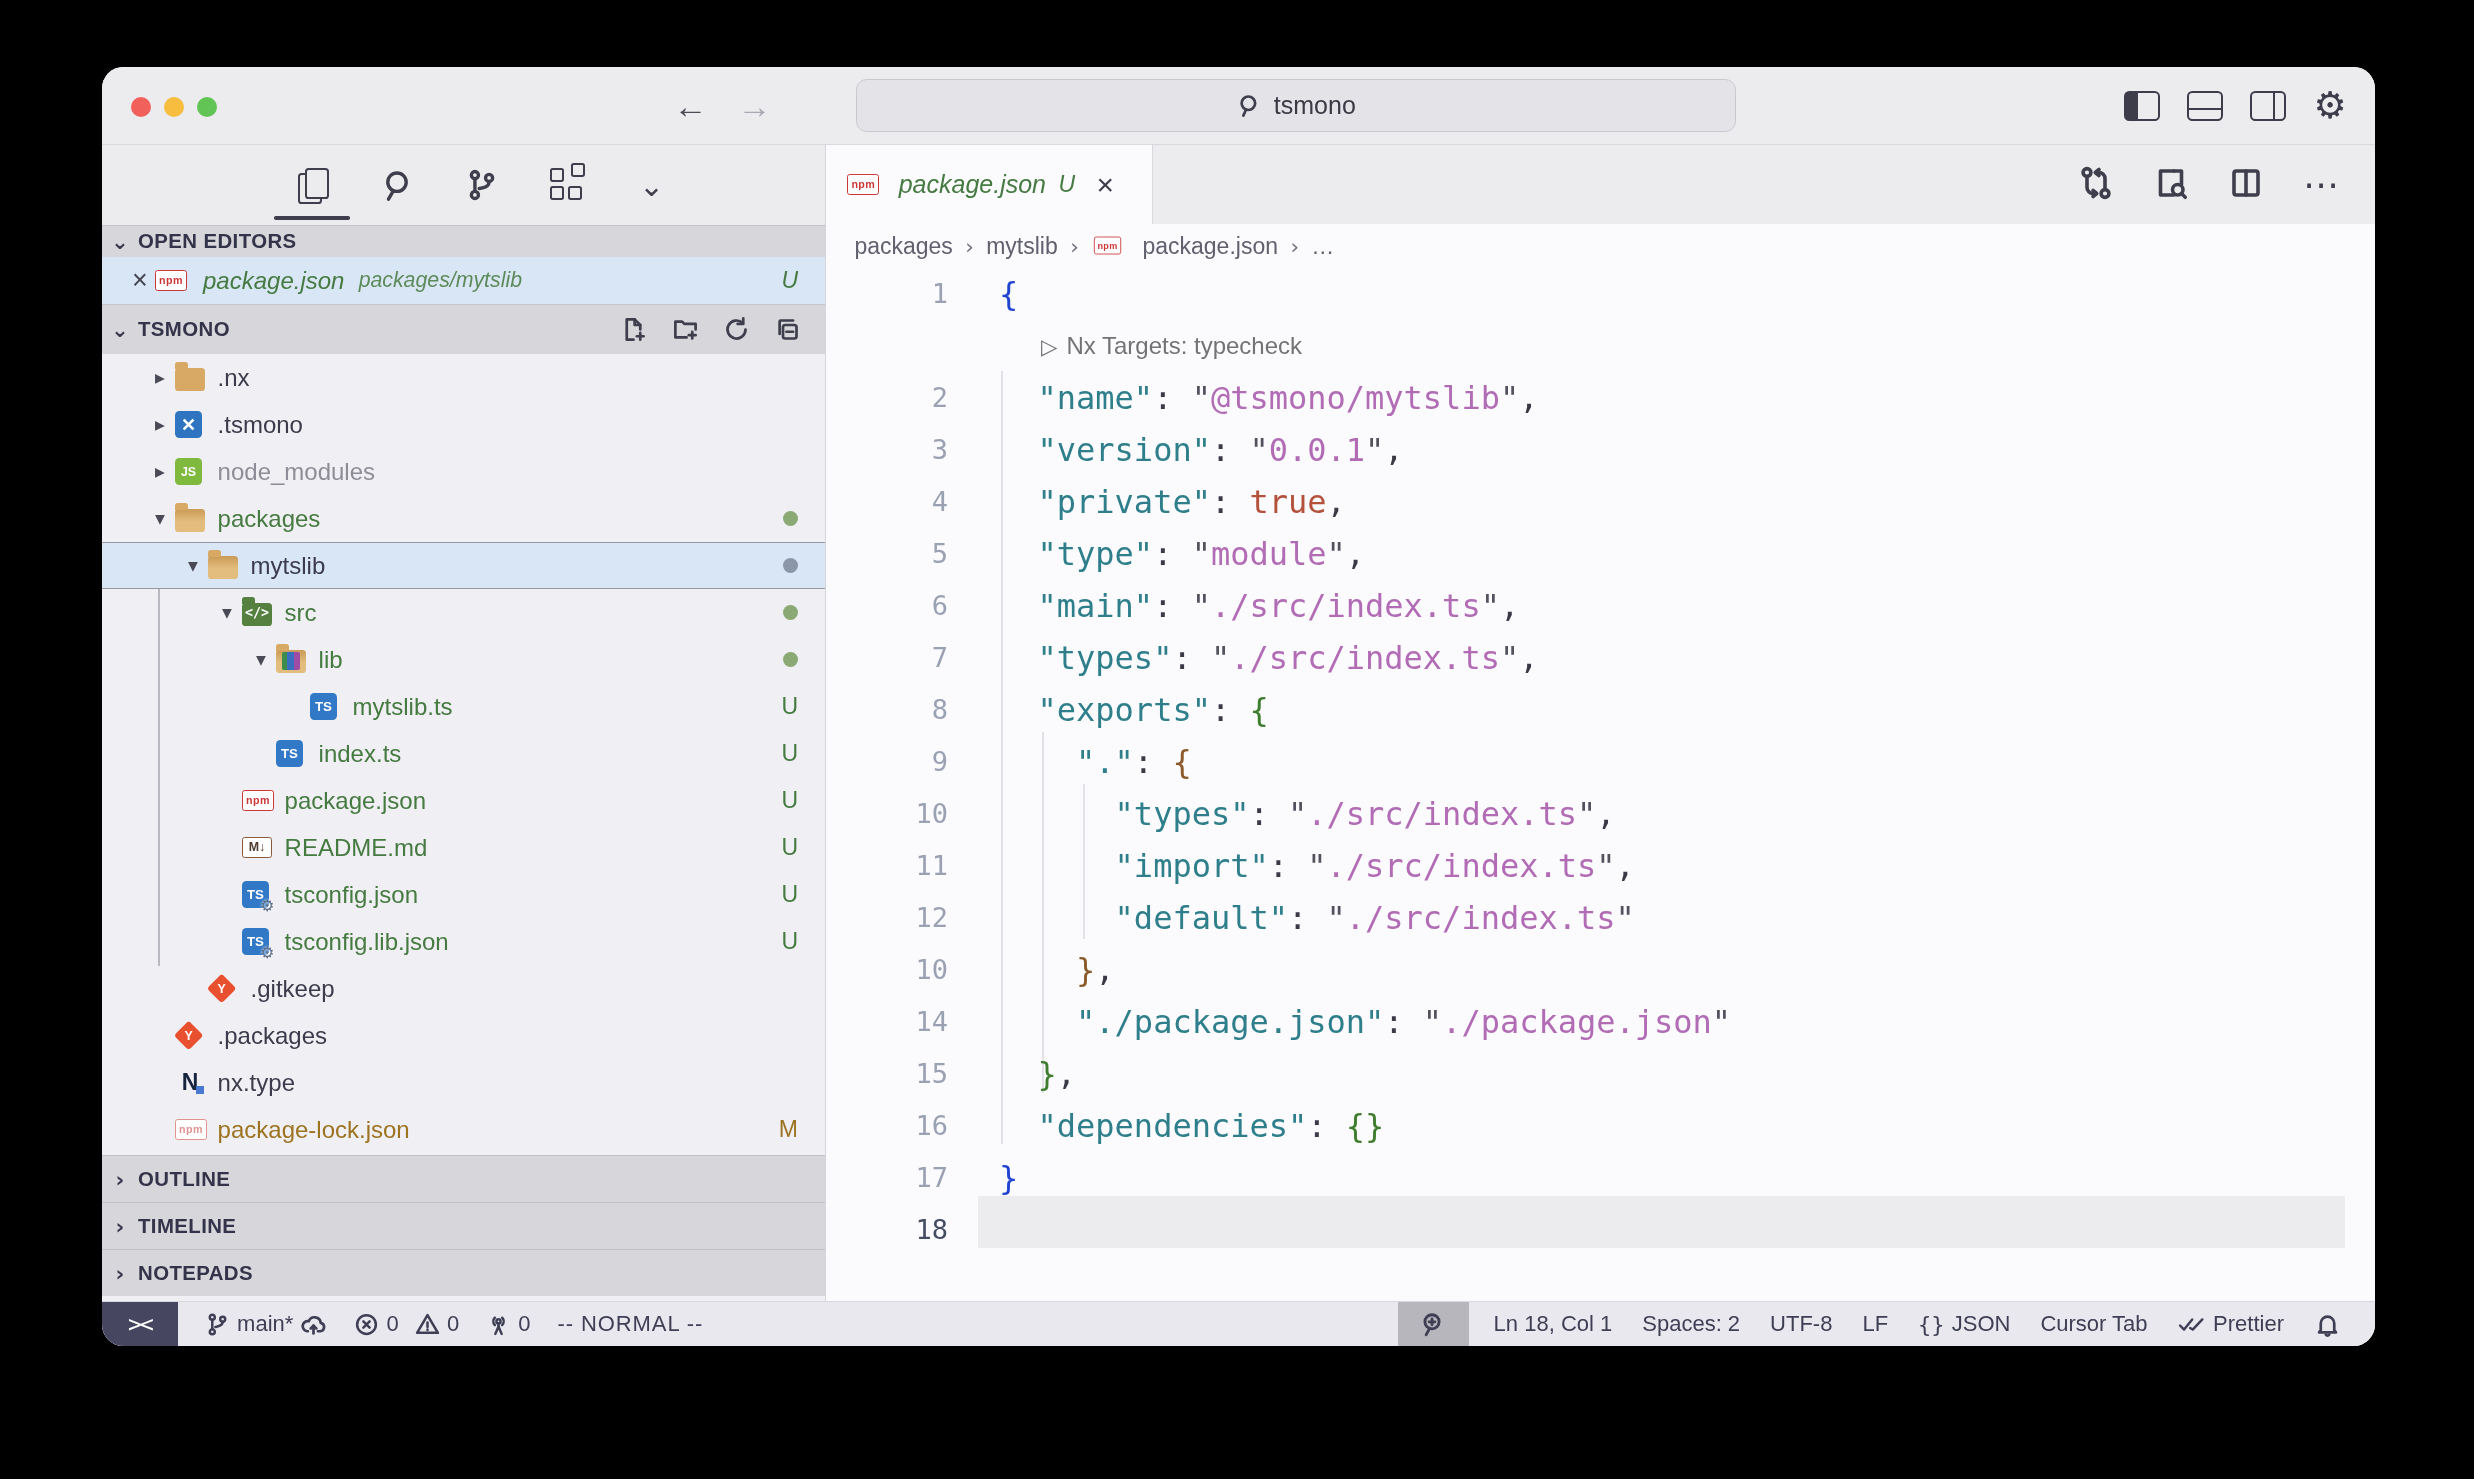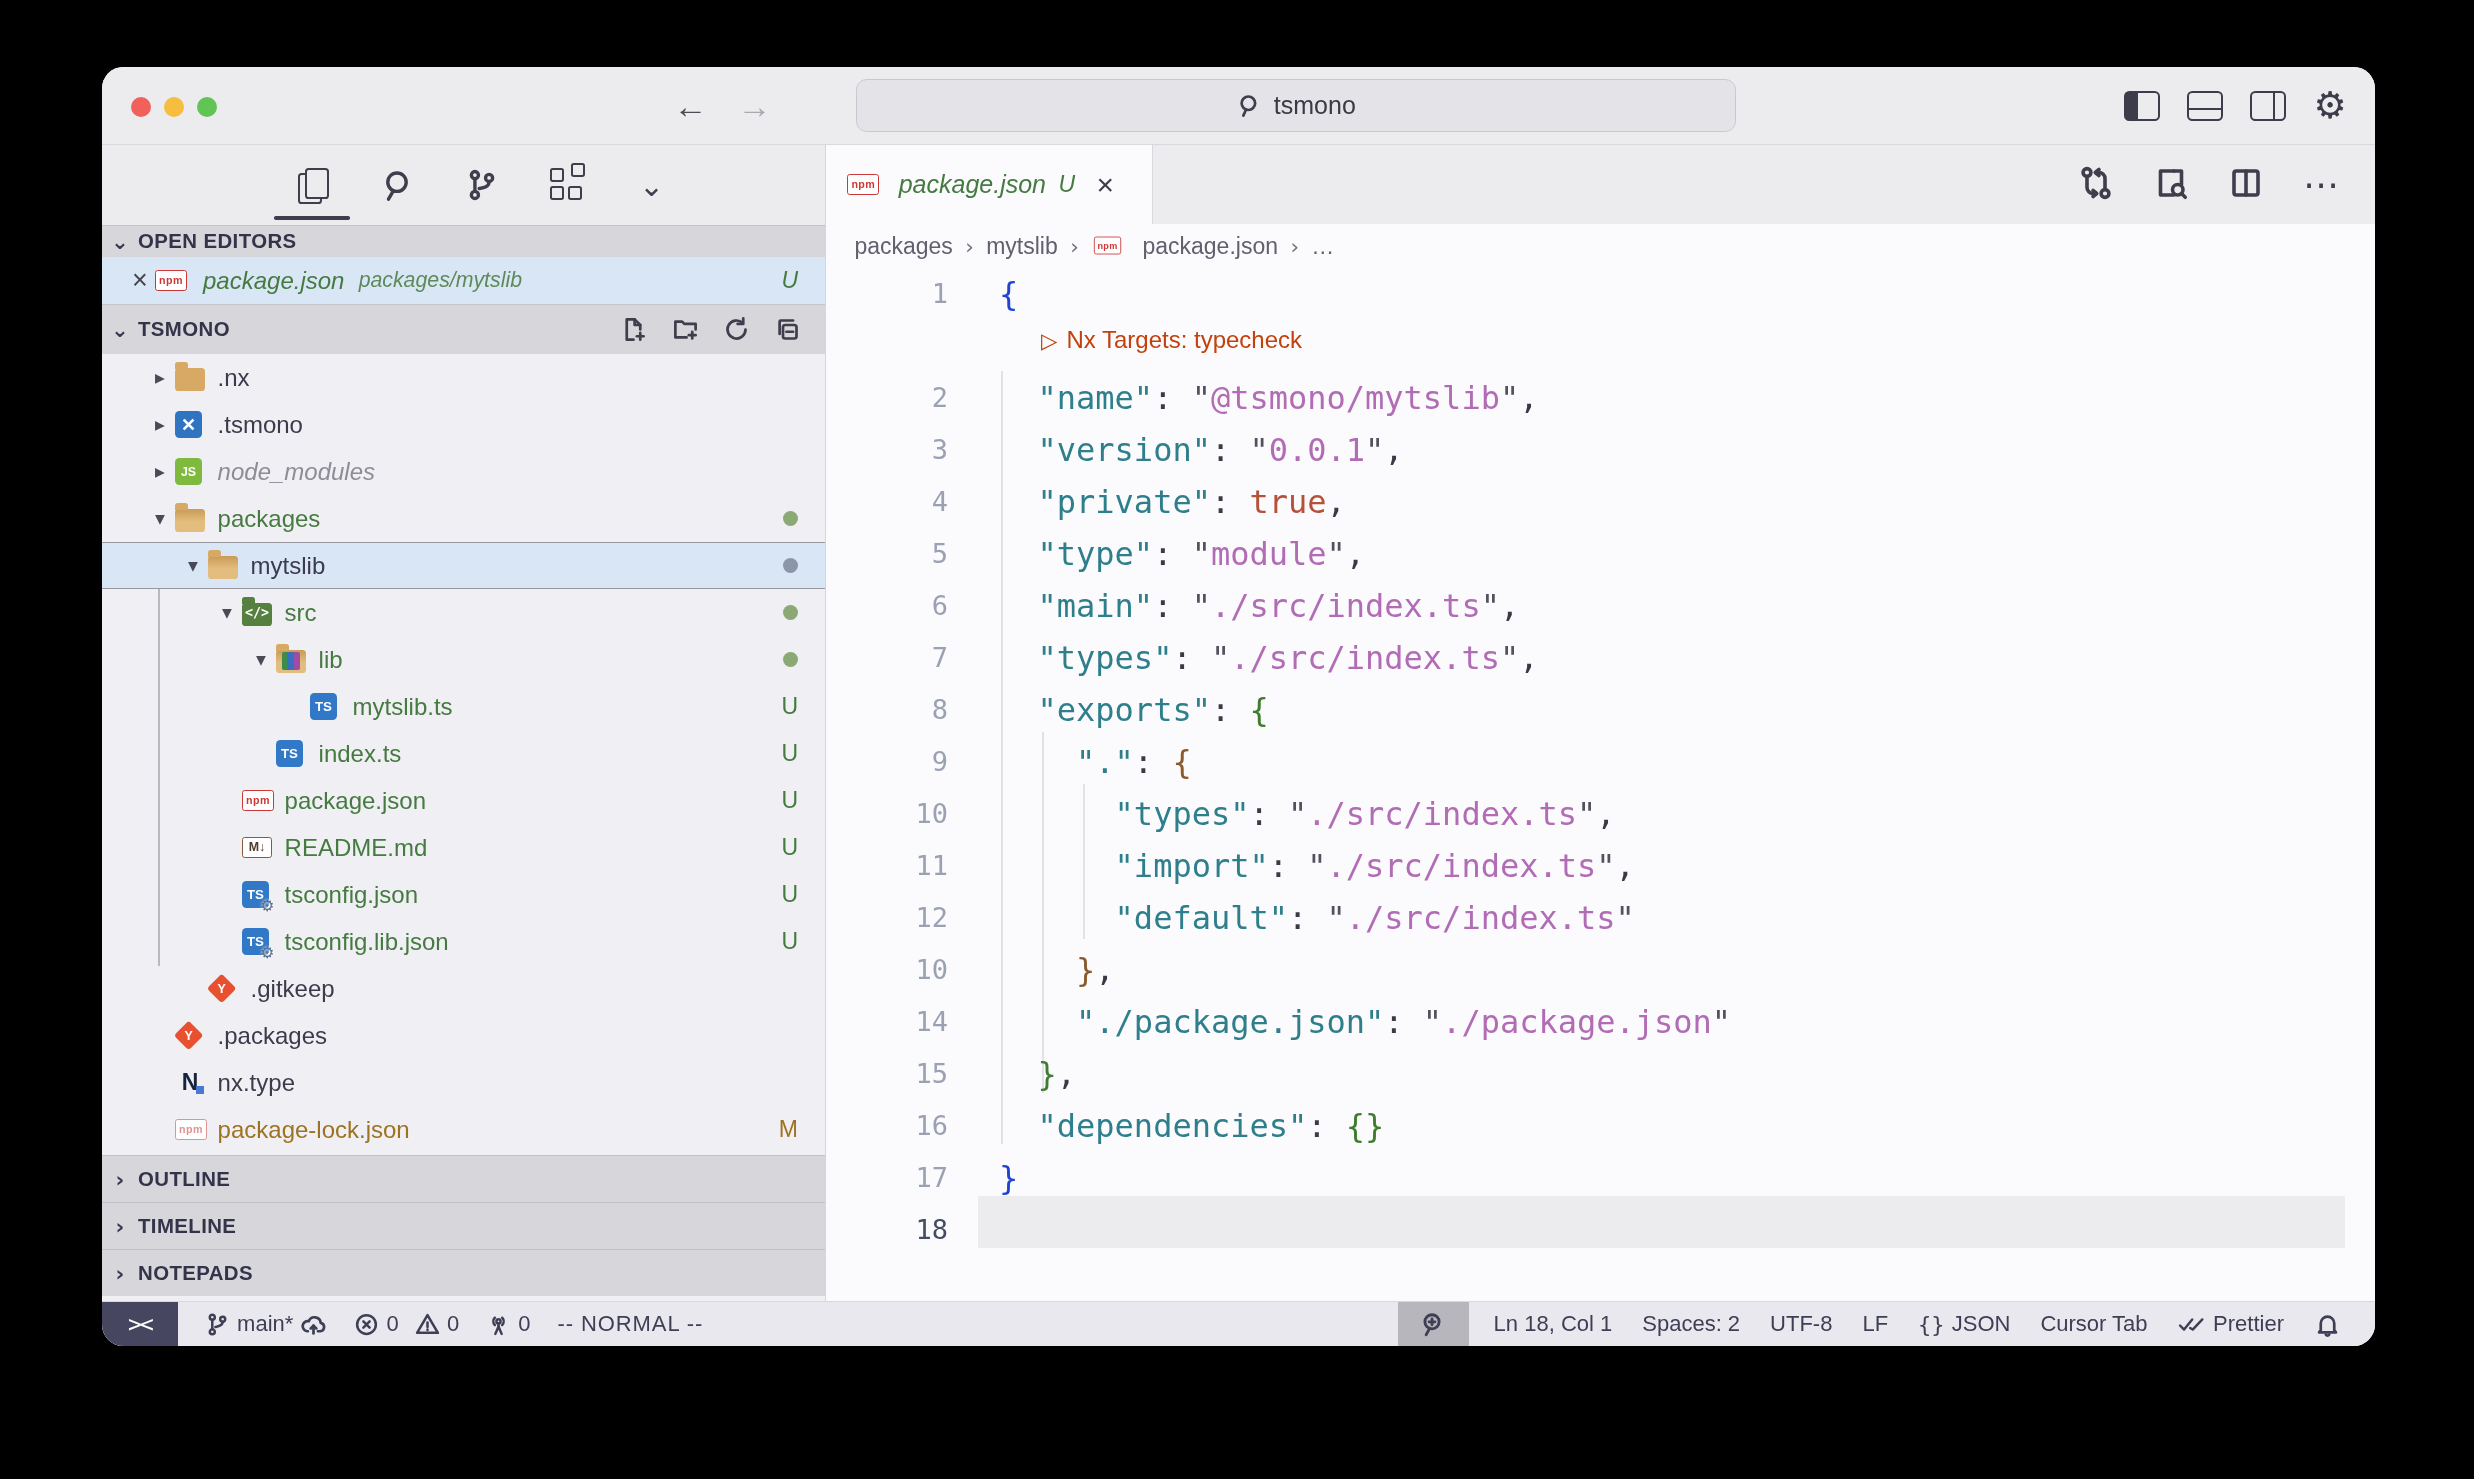--- a/index.html
+++ b/index.html
@@ -47,21 +47,21 @@
   .oe-name{font-style:italic;color:#457a41;font-size:24px;margin-left:9px;}
   .oe-desc{font-style:italic;color:#5d8a59;font-size:21.3px;margin-left:14.2px;}
   .oe-badge{margin-left:auto;margin-right:27px;color:#457a41;font-size:23px;font-style:italic;}
   #tree{position:absolute;left:0;top:209px;width:100%;}
   .trow{position:relative;width:100%;height:47px;display:flex;align-items:center;font-size:24px;color:#3b3b4c;}
   .trow.selected{background:#d8e6f6;border-top:1.8px solid #96969e;border-bottom:1.8px solid #96969e;}
   .t-chev{width:30px;flex:0 0 auto;text-align:center;font-size:19.6px;color:#4a4a57;font-family:"DejaVu Sans",sans-serif;}
   .t-ico{width:39px;flex:0 0 auto;display:flex;align-items:center;}
   .t-label{margin-left:3.6px;white-space:nowrap;}
   .t-badge{margin-left:auto;margin-right:27px;font-size:23px;}
-  .c-green{color:#457a41;} .c-dark{color:#3b3b4c;} .c-muted{color:#8d8d97;font-style:italic;} .c-gold{color:#9c7321;}
+  .c-green{color:#457a41;} .c-dark{color:#3b3b4c;} .c-muted{color:#8d8d97;} .c-gold{color:#9c7321;}
   .b-U{color:#457a41;} .b-M{color:#9c7321;}
   .dotbadge{width:15px;height:15px;border-radius:50%;display:block;}
   .dot-green{background:#8aa974;} .dot-grey{background:#8b97a8;}
   #tree-guide{position:absolute;left:56px;width:1.8px;background:#b9b8c0;}
   
   .fold{position:relative;width:30px;height:23px;border-radius:3.6px;background:#d8a964;margin-top:3.6px;}
   .fold::before{content:"";position:absolute;left:0;top:-6.2px;width:13.3px;height:7.1px;background:#d8a964;border-radius:2.7px 2.7px 0 0;}
   .fold.open{background:linear-gradient(180deg,#c99a55 0%,#e3bd7e 55%);}
   .fold.green{background:#55803f;}
   .fold.green::before{background:#55803f;}
@@ -95,21 +95,21 @@
   .bc-npm{transform:scale(.85);}
   
   #codearea{position:absolute;left:0;top:123px;width:100%;height:1033px;font-family:"DejaVu Sans Mono",monospace;}
   #curline{position:absolute;left:152px;top:928px;width:1367px;height:52px;background:#ececee;}
   #gutter{position:absolute;left:0;top:0;width:152px;text-align:right;color:#9aa1b3;font-size:27px;}
   #gutter div{height:52px;line-height:52px;padding-right:30px;}
   #gutter div.cl{color:#454d63;}
   #gutter div.lens-gap{height:52px;}
   #codelines{position:absolute;left:173px;top:0;white-space:pre;font-size:32px;}
   #codelines .line{height:52px;line-height:52px;}
-  #codelens{height:52px;line-height:40px;font-family:"Liberation Sans",sans-serif;font-size:24px;color:#c2410c;padding-left:42px;}
+  #codelens{height:52px;line-height:52px;font-family:"Liberation Sans",sans-serif;font-size:24px;color:#737373;padding-left:42px;}
   #codelens .play{font-size:21.3px;margin-right:9px;font-family:"DejaVu Sans",sans-serif;}
   .tk-k{color:#2e7f8b;} .tk-s{color:#b16cb5;} .tk-q{color:#52525e;} .tk-p{color:#3a3a46;}
   .tk-t{color:#b4513b;} .tk-b1{color:#2144d0;} .tk-b2{color:#3e7d2e;} .tk-b3{color:#8a5a2b;}
   .iguide{position:absolute;width:1.8px;background:#e2e1e7;}
   
   #statusbar{position:absolute;left:0;top:1234px;width:100%;height:45px;background:#e9e8ee;border-top:0.9px solid #d9d8de;display:flex;align-items:center;color:#3e3e55;font-size:22px;}
   #remote{width:76px;height:100%;background:#464660;color:#fff;display:flex;align-items:center;justify-content:center;font-size:23px;letter-spacing:-1.8px;font-family:"DejaVu Sans Mono",monospace;}
   .st-item{display:flex;align-items:center;gap:7.1px;margin-left:27px;white-space:nowrap;}
   .st-right{margin-left:auto;display:flex;align-items:center;height:100%;}
   .st-right .st-item{margin-left:0;margin-right:30px;}

